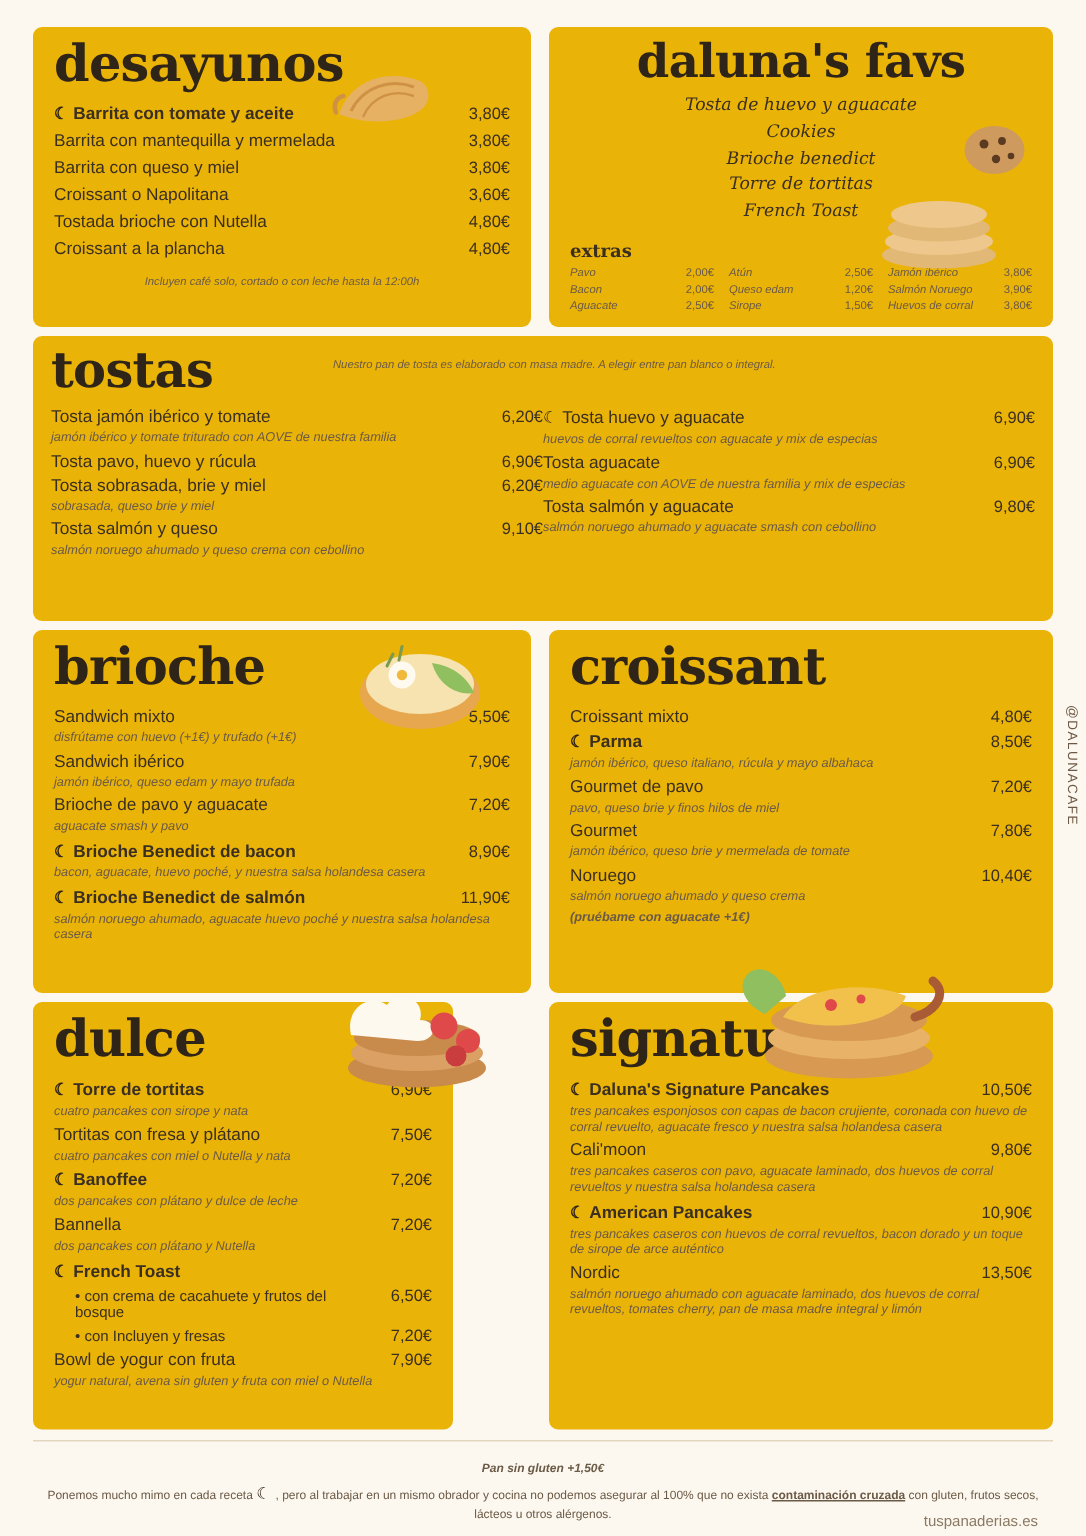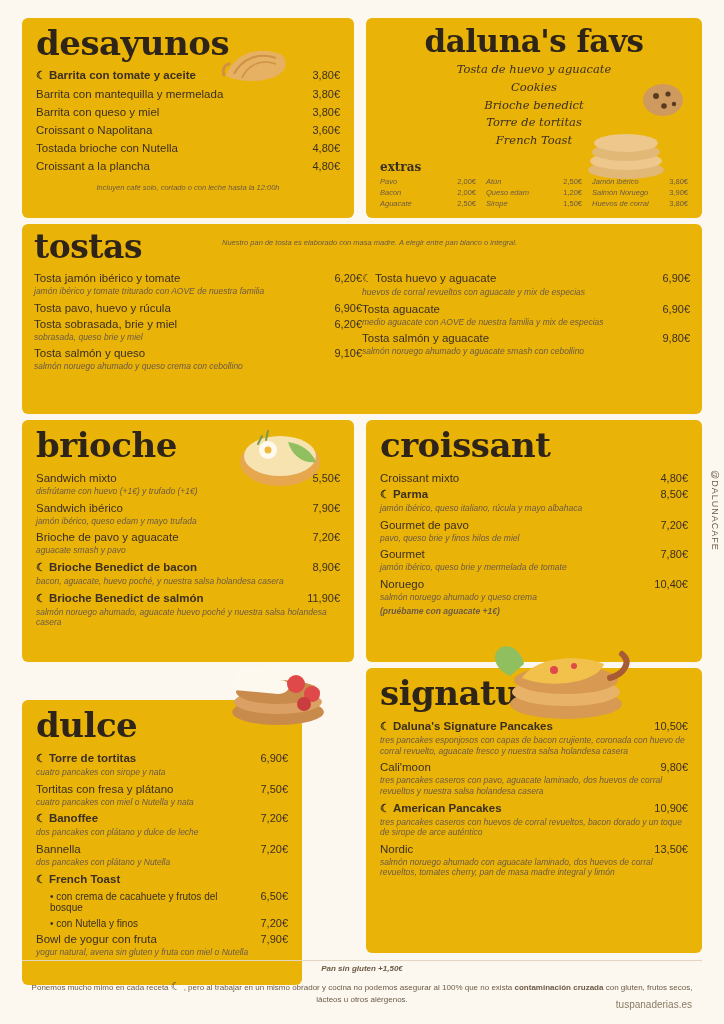--- a/index.html
+++ b/index.html
@@ -59,36 +59,36 @@
   #brioche{position:absolute;left:22px;top:420px;width:332px;height:242px;}
   #brioche .sec-title{font-size:34px;margin:8px 0 8px 14px;}
   #brioche .list{margin:0 14px;}
   #brioche .row{font-size:11.5px;padding:2px 0;}
   #croissant{position:absolute;left:366px;top:420px;width:336px;height:242px;}
   #croissant .sec-title{font-size:34px;margin:8px 12px 8px 14px;}
   #croissant .list{margin:0 14px;}
   #croissant .row{font-size:11.5px;padding:2px 0;}
 
   
-  #dulce{position:absolute;left:22px;top:668px;width:280px;height:285px;margin-top:32px;}
+  #dulce{position:absolute;left:22px;top:668px;width:280px;height:285px;}
   #dulce .sec-title{font-size:34px;margin:8px 0 8px 14px;}
   #dulce .list{margin:0 14px;}
   #dulce .row{font-size:11.5px;padding:2px 0;}
   #dulce .bullet{font-size:10px;margin-left:14px;}
   #signature{position:absolute;left:366px;top:668px;width:336px;height:285px;}
   #signature .sec-title{font-size:34px;margin:8px 0 8px 14px;}
   #signature .list{margin:0 14px;}
   #signature .row{font-size:11.5px;padding:2px 0;}
 
   
   #footer{position:absolute;left:22px;top:960px;width:680px;}
-  .glutline{text-align:center;font-size:8px;font-style:italic;color:#6b5a46;border-top:1px solid #e3d6c0;padding-top:3px;}
+  .glutline{text-align:center;font-size:8px;font-style:italic;color:#6b5a46;border-top:1px solid #e3d6c0;padding-top:13px;}
   .glutline .b{font-weight:700;font-style:italic;}
   .warn{text-align:center;font-size:8px;color:#6b5a46;margin-top:6px;line-height:1.4;}
-  .warn .b{font-weight:700;}
+  .warn .b{font-weight:700;text-decoration:underline;}
   .brand{position:absolute;right:10px;bottom:-4px;font-size:10px;color:#8a7a64;}
 
   
   .vhandle{
     position:absolute;right:4px;top:470px;
     writing-mode:vertical-rl;
     font-size:9px;letter-spacing:1px;color:#6b5a46;
   }
   .cookie{position:absolute;right:16px;top:62px;width:46px;height:38px;}
   .pancakes{position:absolute;right:30px;top:110px;width:92px;height:52px;}
@@ -354,21 +354,21 @@
         </div>
       <div class="desc">dos pancakes con plátano y Nutella</div>
       <div class="row">
           <span class="nm bold"><span class="moon">☾</span><span>French Toast</span></span>
         </div>
       <div class="row bullet">
           <span class="nm">• <span>con crema de cacahuete y frutos del bosque</span></span>
           <span class="pr price">6,50€</span>
         </div>
       <div class="row bullet">
-          <span class="nm">• <span>con Nutella y finos</span></span>
+          <span class="nm">• <span>con Incluyen y fresas</span></span>
           <span class="pr price">7,20€</span>
         </div>
       <div class="row">
           <span class="nm">Bowl de yogur con fruta</span>
           <span class="pr price">7,90€</span>
         </div>
       <div class="desc">yogur natural, avena sin gluten y fruta con miel o Nutella</div>
     </div>
   </div>
 

